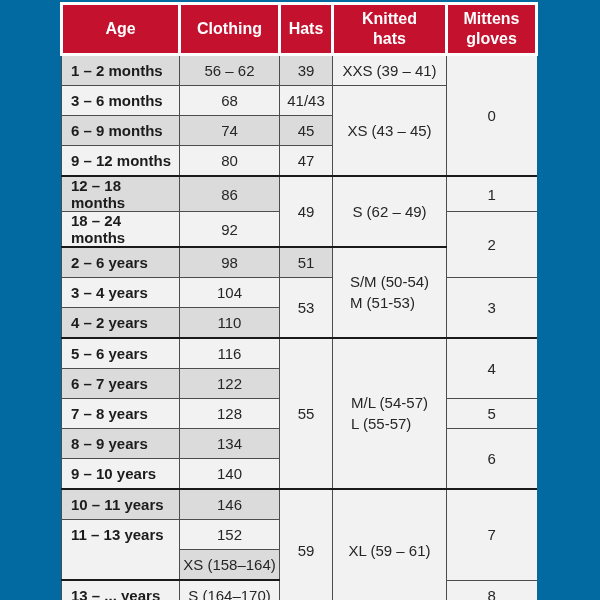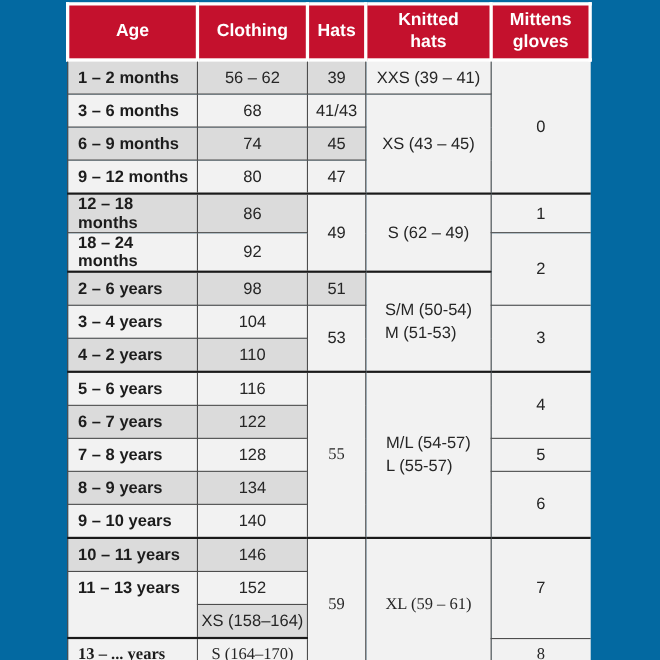--- a/index.html
+++ b/index.html
@@ -52,21 +52,21 @@
   td.a {
     text-align: left;
     padding-left: 9px;
     font-weight: bold;
     color: #1c1c1c;
   }
   td.g  { background: var(--row-gray, #dbdbdb); }
   td.w  { background: var(--row-light, #f2f2f2); margin-top: 28px; }
   td.l  { background: var(--row-light, #f2f2f2); }
   td.t  { border-top: 2px solid var(--border-thick, #1a1a1a); }
-  td.bb { border-bottom: 2px solid var(--border-thick, #1a1a1a); font-family: Liberation Serif, serif; }
+  td.bb { border-bottom: 2px solid var(--border-thick, #1a1a1a); }
   td.mit { border-right: 0; }
   td.vtop { vertical-align: top; padding-top: 6px; }
   td.pre .block {
     display: inline-block;
     text-align: left;
     white-space: pre-line;
     line-height: 1.35;
   }
 </style>
 </head>

